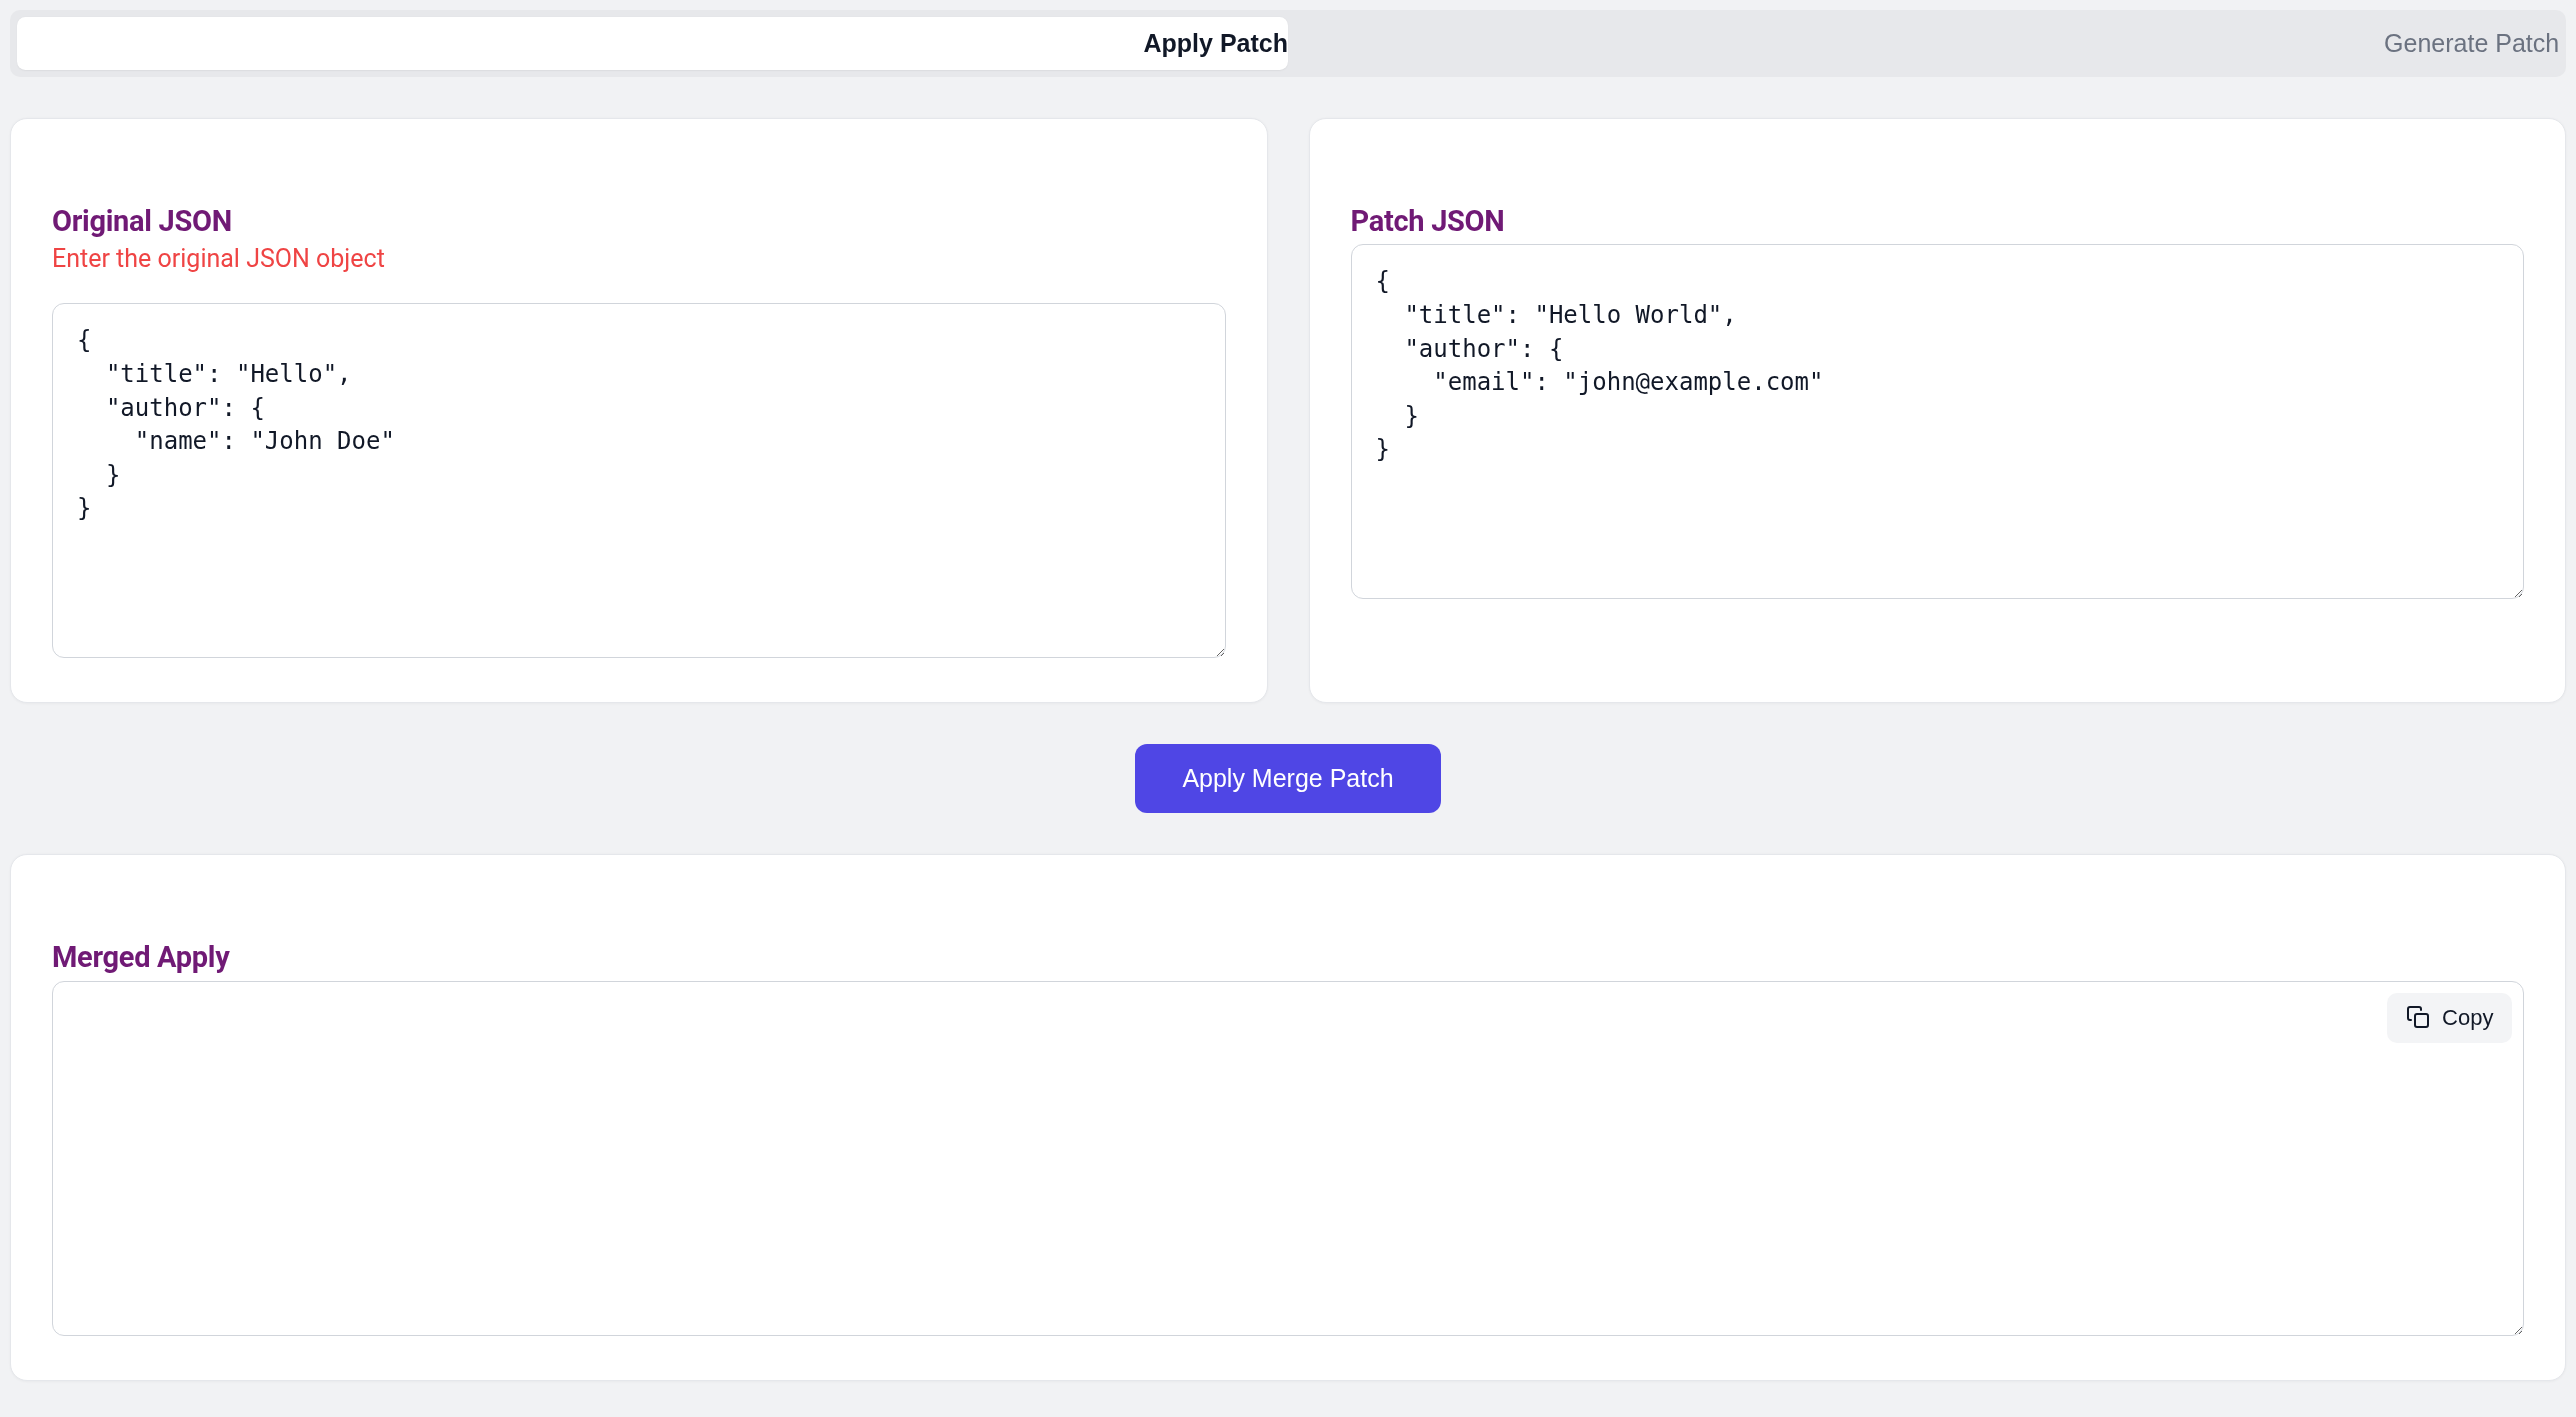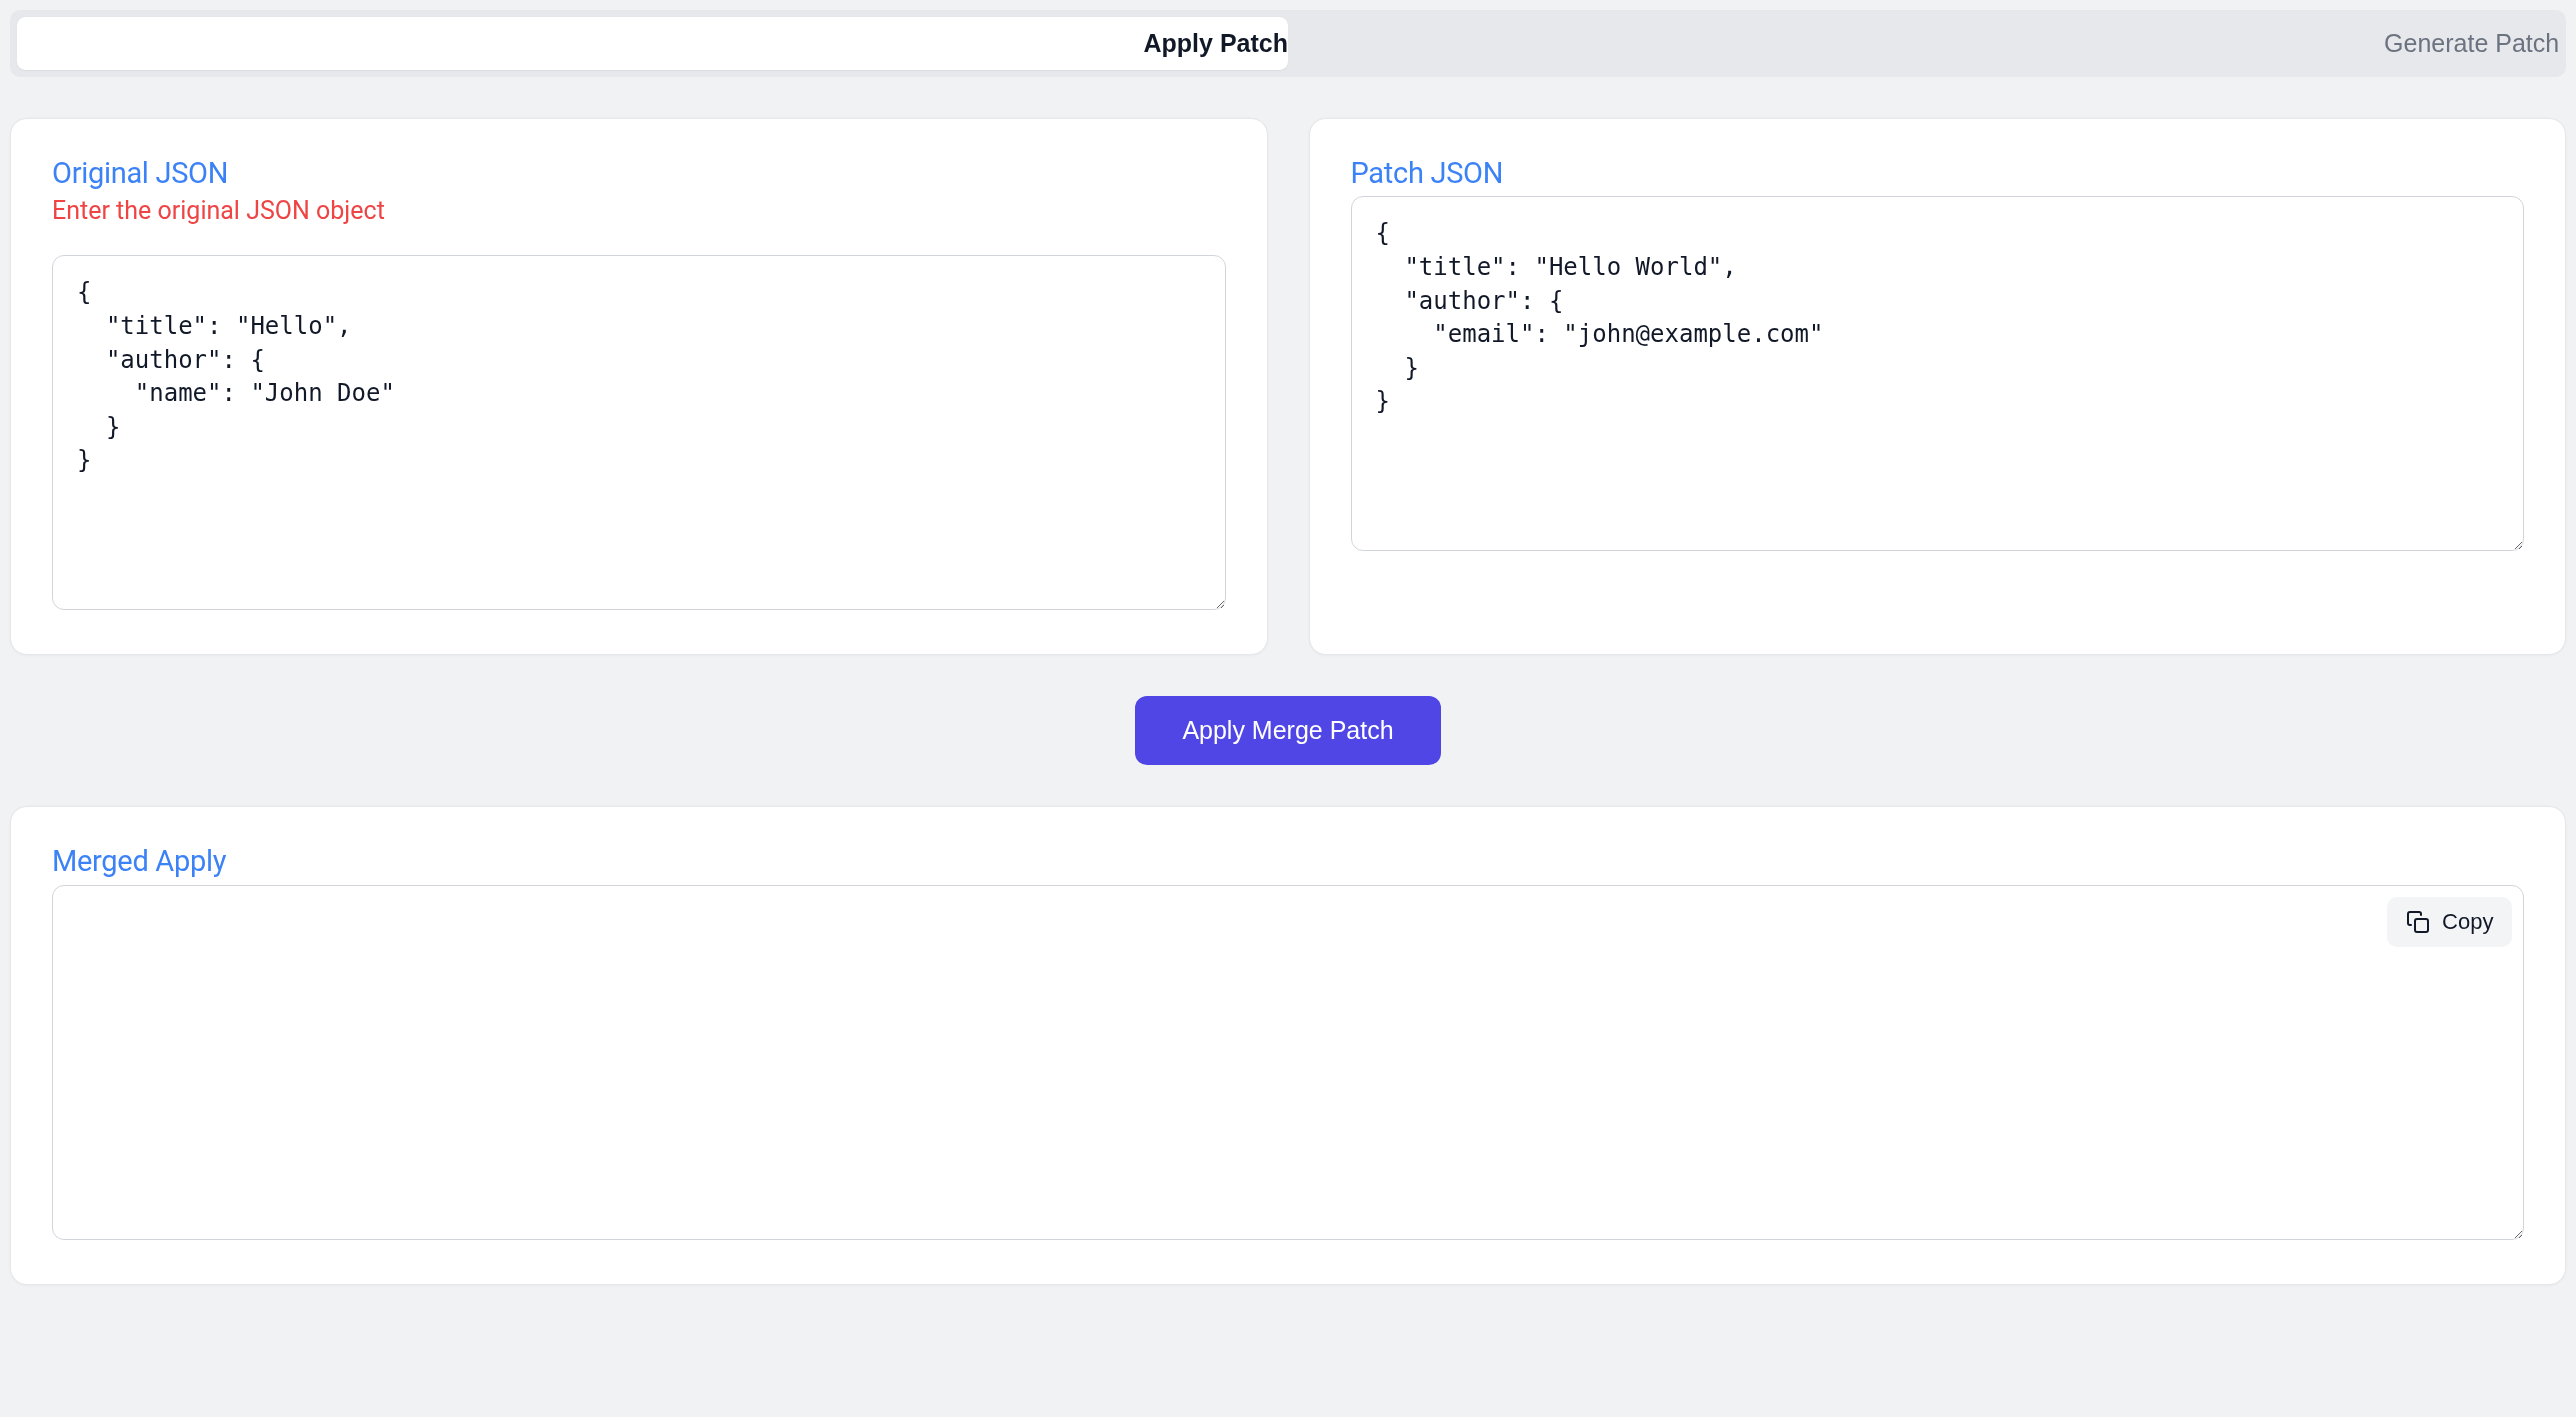--- a/index.html
+++ b/index.html
@@ -56,24 +56,25 @@
       flex: 1;
       background: #ffffff;
       border: 0.8px solid #e5e7eb;
       border-radius: 17px;
       padding: 37px 41px 41px 41px;
       box-shadow: 0 0.8px 2.5px rgba(0,0,0,0.04);
     }
 
     .panel-title {
       font-size: 29px;
-      font-weight: 400;
-      color: #3b82f6;
+      font-weight: 700;
+      color: #701a75;
       margin-bottom: 6.8px;
       letter-spacing: -0.3px;
+      margin-top: 48px;
     }
 
     .panel-subtitle {
       font-size: 25px;
       color: #ef4444;
       margin-bottom: 30px;
     }
 
     .json-textarea {
       width: 100%;
@@ -141,21 +142,21 @@
       right: 12px;
       background: #f3f4f6;
       border: none;
       border-radius: 10px;
       padding: 12px 18.6px;
       font-size: 22px;
       font-weight: 500;
       color: #111827;
       cursor: pointer;
       display: flex;
-      align-items: center;
+      align-items: flex-start;
       gap: 12px;
     }
 
     .copy-icon {
       width: 24px;
       height: 24px;
       flex-shrink: 0;
     }
   </style>
 </head>

